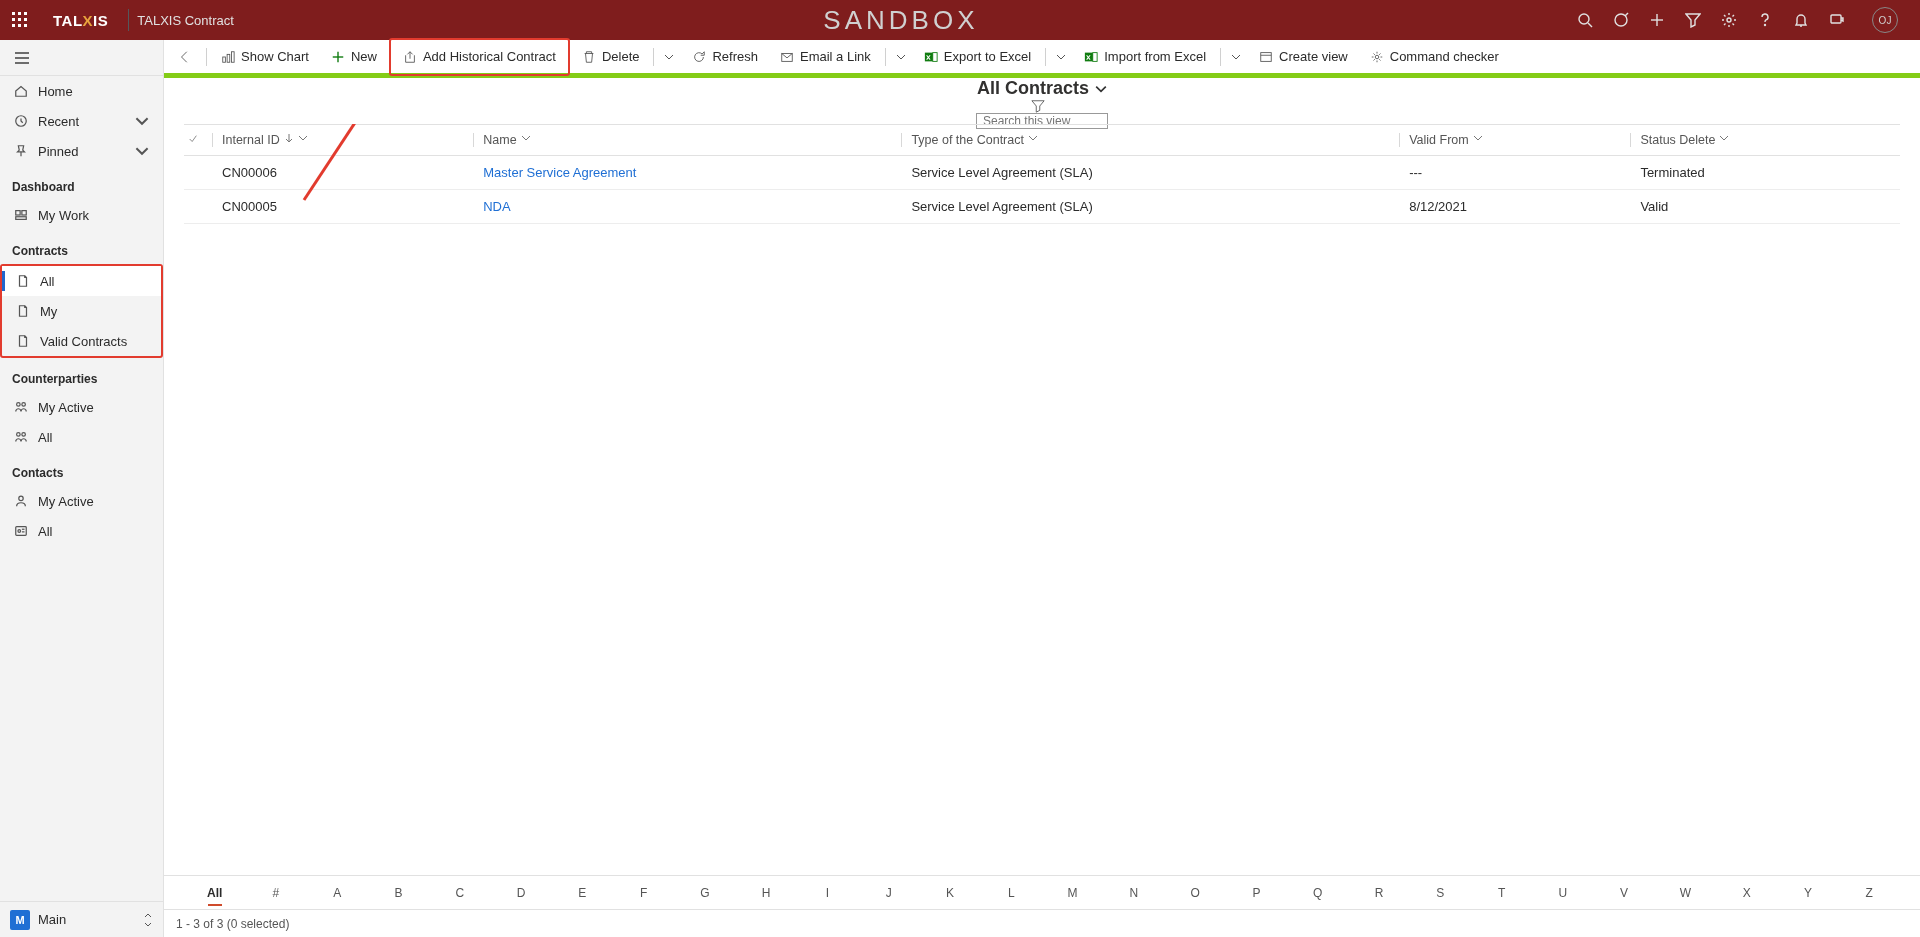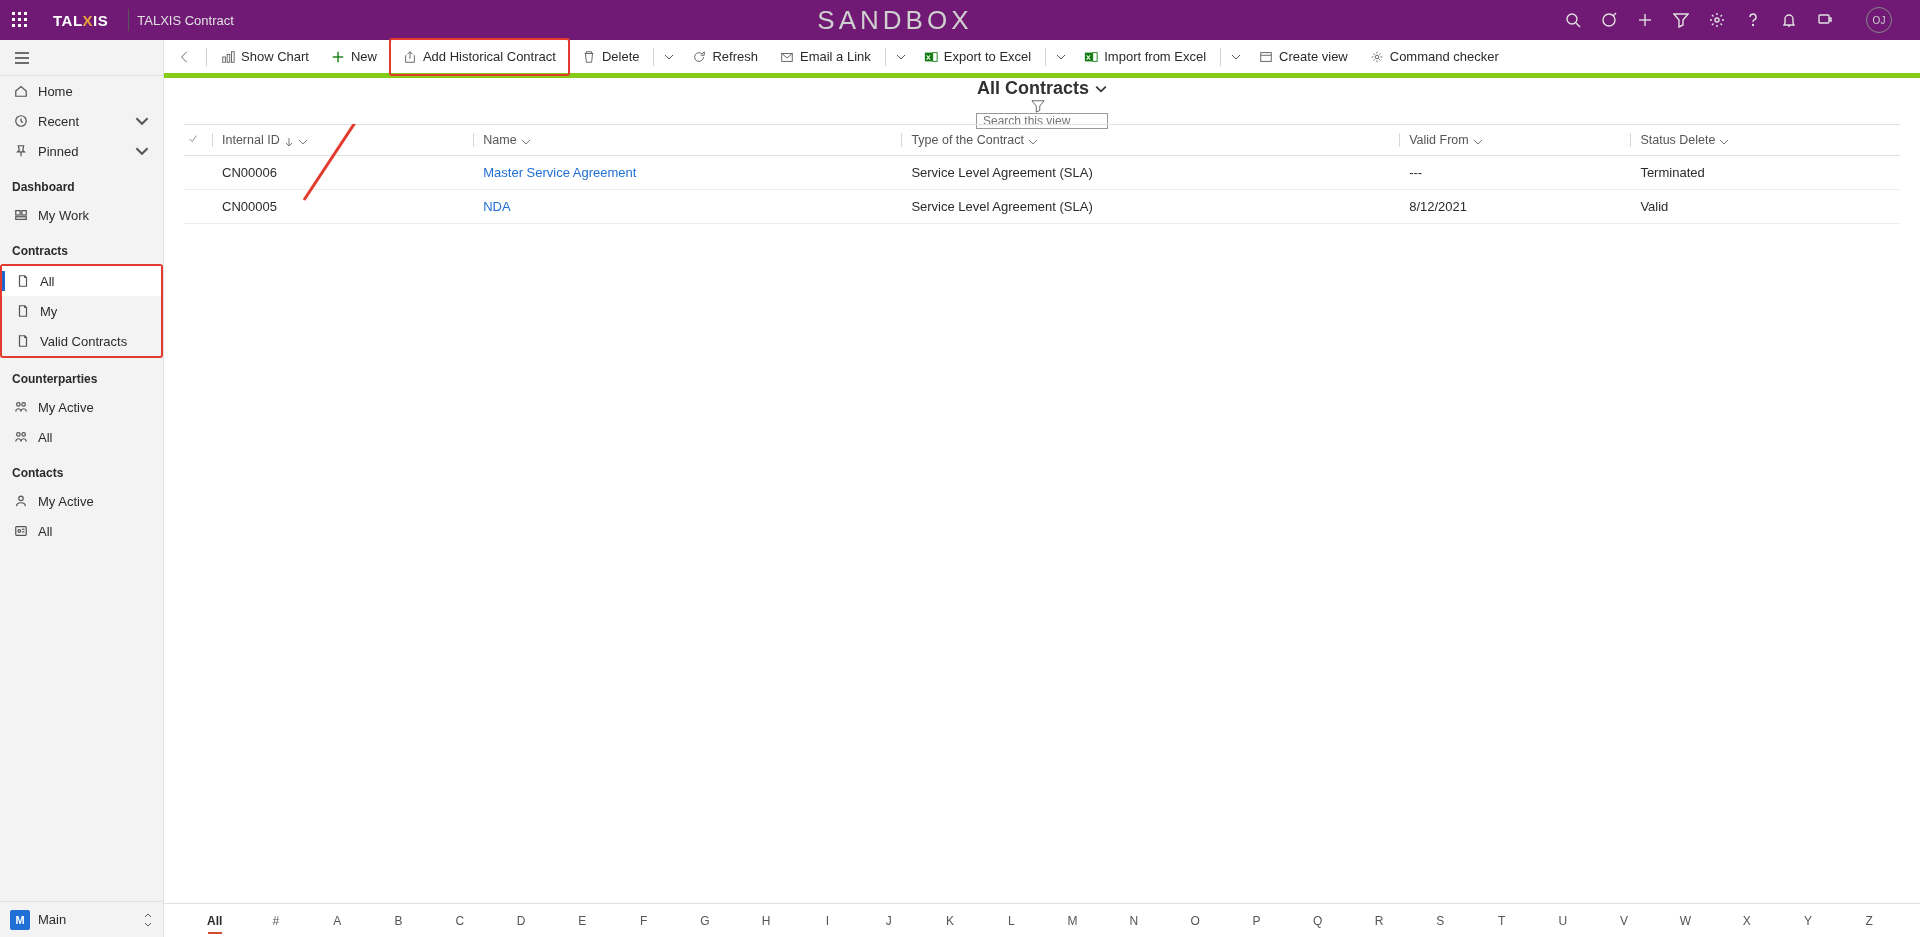--- a/index.html
+++ b/index.html
@@ -6,21 +6,21 @@
 body {
   font-family: "Segoe UI", -apple-system, BlinkMacSystemFont, sans-serif;
   font-size: 13px;
   color: #323130;
   background: #fff;
   overflow: hidden;
 }
 
 .topbar {
   height: 40px;
-  background: #701a75;
+  background: #7f1d1d;
   display: flex;
   align-items: center;
   color: #fff;
 }
 .waffle {
   width: 40px; height: 40px;
   display: flex; align-items: center; justify-content: center;
   cursor: pointer;
 }
 .waffle svg { width: 16px; height: 16px; }
@@ -43,21 +43,21 @@
 .top-right { display: flex; align-items: center; padding-right: 6px; gap: 2px; }
 .top-icon {
   width: 34px; height: 40px;
   display: flex; align-items: center; justify-content: center;
   cursor: pointer;
 }
 .top-icon svg { width: 16px; height: 16px; stroke: #e1e1e1; fill: none; stroke-width: 1.4; }
 .avatar-circle {
   width: 26px; height: 26px; border-radius: 50%;
   border: 1px solid #888; display: flex; align-items: center; justify-content: center;
-  font-size: 10px; color: #d0d0d0; margin: 0 22px;
+  font-size: 10px; color: #d0d0d0; margin: 0 16px;
 }
 
 
 .page {
   display: flex;
   height: calc(100vh - 40px);
 }
 .sidebar {
   width: 164px;
   background: #f3f3f3;
@@ -147,21 +147,21 @@
 .grid th {
   border-top: 1px solid #e1e1e1; border-bottom: 1px solid #e1e1e1;
   text-align: left; font-weight: 400; font-size: 12.5px; color: #555;
   padding: 8px 10px; position: relative;
 }
 .grid th::before {
   content: ""; position: absolute; left: 0; top: 8px; bottom: 8px;
   width: 1px; background: #d8d8d8;
 }
 .grid th:first-child::before { display: none; }
-.grid th .th-inner { display: inline-flex; align-items: flex-end; gap: 4px; cursor: pointer; }
+.grid th .th-inner { display: inline-flex; align-items: flex-start; gap: 4px; cursor: pointer; }
 .grid th svg { width: 10px; height: 10px; stroke: #777; fill:none; }
 .grid td {
   border-bottom: 1px solid #ededed;
   padding: 9px 10px; font-size: 13px; color: #2b2b2b;
 }
 .grid td.link { color: #1f6fd4; cursor: pointer; }
 .grid td:first-child, .grid th:first-child { width: 28px; padding-left: 4px; }
 .grid td:first-child { color: #888; }
 
 
@@ -610,15 +610,18 @@
         <div class="alpha-key">S</div>
         <div class="alpha-key">T</div>
         <div class="alpha-key">U</div>
         <div class="alpha-key">V</div>
         <div class="alpha-key">W</div>
         <div class="alpha-key">X</div>
         <div class="alpha-key">Y</div>
         <div class="alpha-key">Z</div>
       </div>
 
+  <div class="statusbar">
+    <span>1 - 3 of 3 (0 selected)</span>
+  </div>
 
 </div>
 </div>
 
 </body></html>

